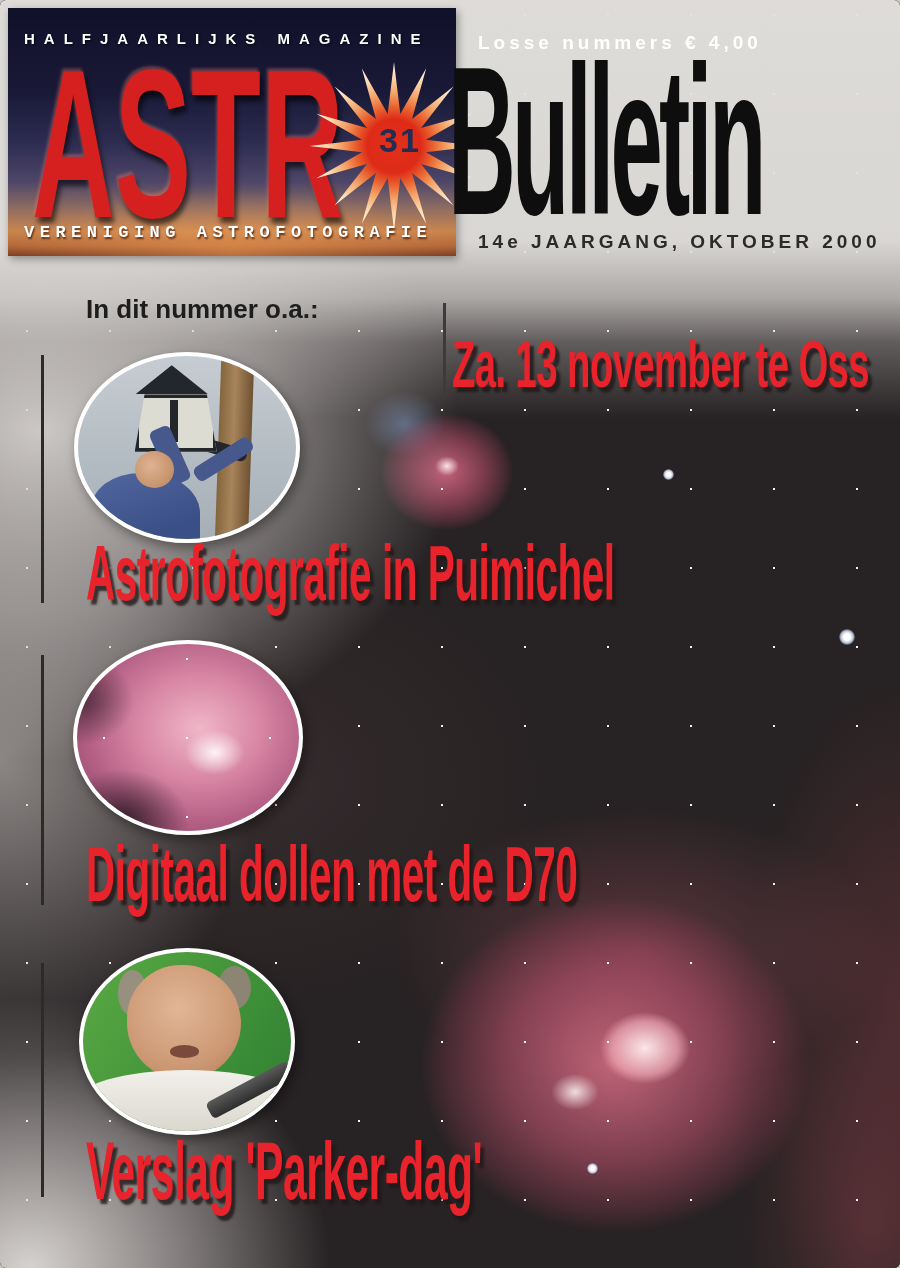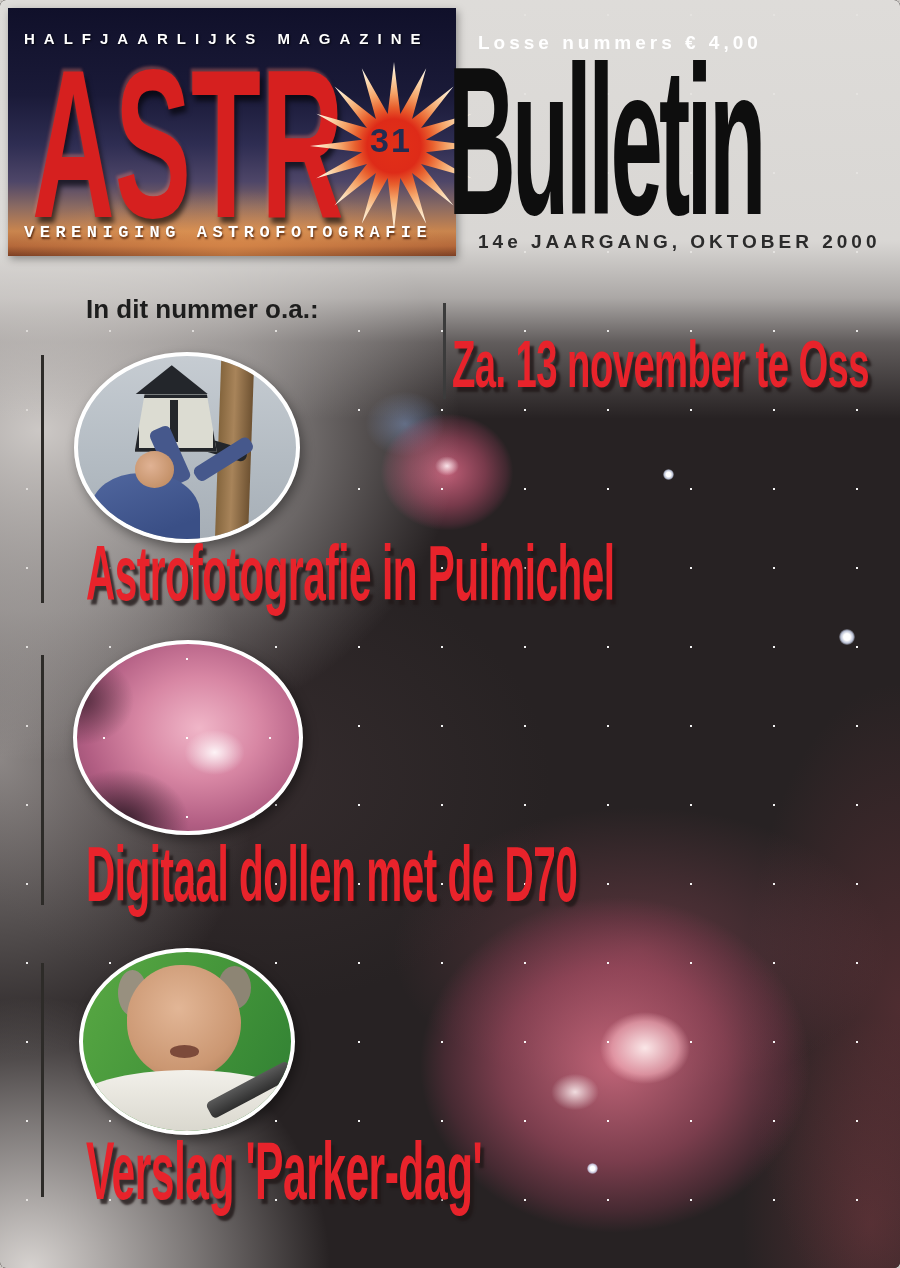--- a/index.html
+++ b/index.html
@@ -49,21 +49,21 @@
     background-image:
       radial-gradient(ellipse 320px 90px at 50% 99%, rgba(255,170,90,.45), rgba(255,170,90,0) 70%),
       linear-gradient(180deg,#10102a 0%,#1a1a38 35%,#2e2d52 55%,#4e4668 70%,#8a6a62 80%,#c9854e 90%,#b4683a 96%,#7c3f24 100%);
     box-shadow:2px 3px 8px rgba(0,0,0,.35);}
   .tagline-top{position:absolute;left:16px;top:22px;color:#fff;font-weight:700;font-size:15px;
     letter-spacing:9px;white-space:nowrap;text-shadow:1px 1px 2px rgba(0,0,0,.7);}
   .logo-astr{position:absolute;left:24px;top:30px;color:#d6201f;font-weight:700;font-size:212px;
     line-height:1;white-space:nowrap;display:inline-block;transform:scale(.54,1);transform-origin:left top;
     text-shadow:-3px -3px 4px rgba(255,130,110,.35), 5px 6px 7px rgba(0,0,0,.6);}
   .starburst{position:absolute;left:300px;top:52px;width:172px;height:172px;}
-  .issue-number{position:absolute;left:362px;top:113px;width:60px;text-align:left;
+  .issue-number{position:absolute;left:362px;top:113px;width:60px;text-align:center;
     color:#232c52;font-weight:700;font-size:34px;letter-spacing:2px;}
   .tagline-bottom{position:absolute;left:16px;bottom:14px;color:#fff;font-weight:700;font-size:17px;
     letter-spacing:5.5px;white-space:nowrap;text-shadow:1px 2px 2px rgba(60,20,0,.8);font-family:Liberation Mono, monospace;}
 
   .price-line{position:absolute;left:478px;top:32px;color:#ffffff;font-weight:700;font-size:19px;
     letter-spacing:4px;white-space:nowrap;}
   .title-right{position:absolute;left:448px;top:35px;color:#0e0e0e;font-weight:700;font-size:200px;
     line-height:1;letter-spacing:-8px;white-space:nowrap;display:inline-block;
     transform:scale(.47,1.06);transform-origin:left top;}
   .edition-line{position:absolute;left:478px;top:231px;color:#2b2b2b;font-weight:700;font-size:19px;

